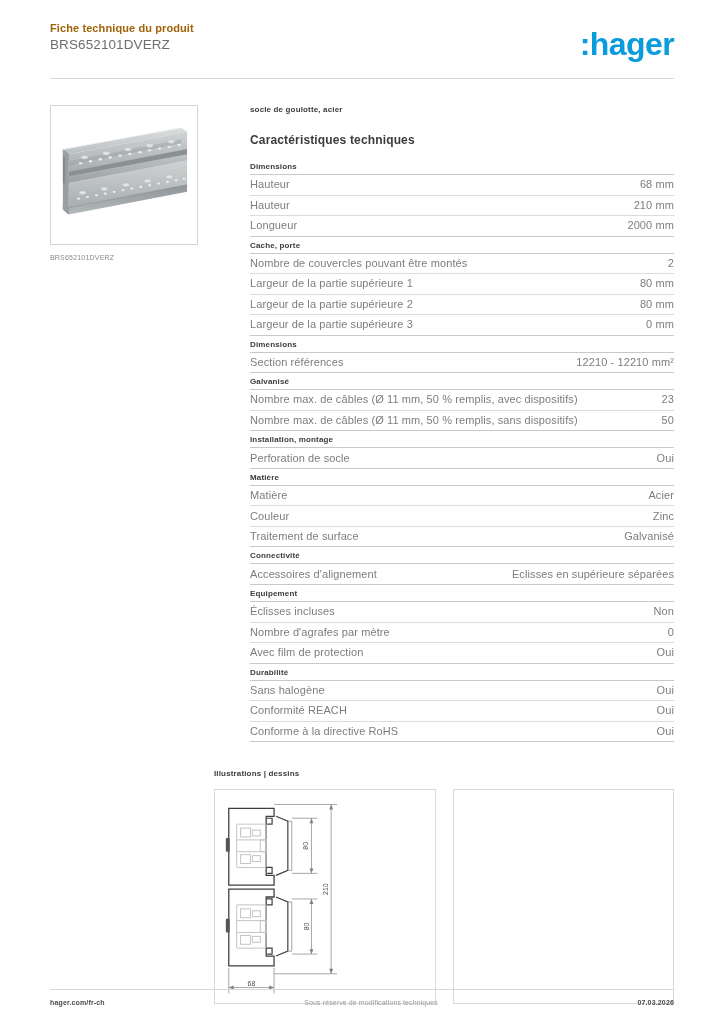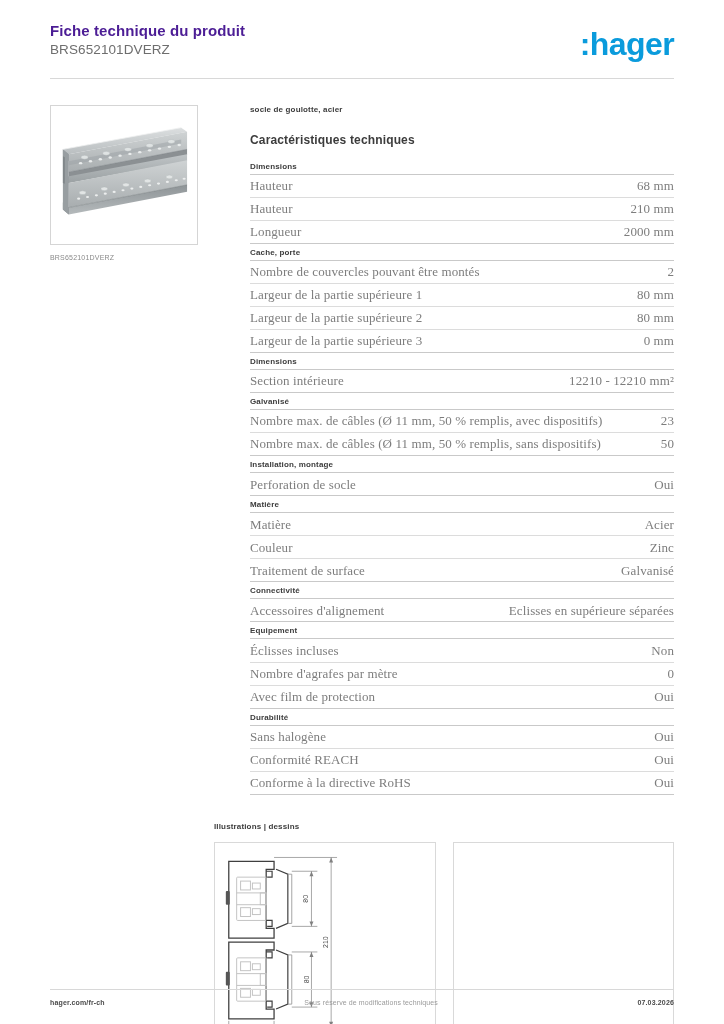--- a/index.html
+++ b/index.html
@@ -23,23 +23,23 @@
 
   
   .header {
     display: flex;
     align-items: flex-start;
     justify-content: space-between;
     padding-top: 22px;
   }
   .header-titles { line-height: 1.25; }
   .doc-title {
-    font-size: 15px;
+    font-size: 11px;
     font-weight: bold;
-    color: #4c1d95;
+    color: #a16207;
     letter-spacing: .1px;
   }
   .doc-subtitle {
     font-size: 13.5px;
     font-weight: normal;
     color: #6e6e6e;
     letter-spacing: .1px;
     margin-top: 1px;
   }
   .brand-logo {
@@ -111,25 +111,24 @@
     padding-bottom: 3px;
     border-bottom: 1px solid #c9c9c9;
   }
 
   .spec-row {
     display: flex;
     align-items: flex-end;
     justify-content: space-between;
     border-bottom: 1px solid #dcdcdc;
     padding: 3.2px 0 2.6px;
-    font-size: 13px;
+    font-size: 11px;
     color: #7d7d7d;
     letter-spacing: .1px;
     line-height: 1.25;
-    font-family: Liberation Serif, serif;
   }
   .spec-row .label { text-align: left; padding-right: 10px; }
   .spec-row .value { text-align: right; white-space: nowrap; }
   .spec-group .spec-row:last-child { border-bottom: 1px solid #c9c9c9; }
 
   
   .illustrations-title {
     font-size: 8px;
     font-weight: bold;
     color: #3c3c3c;
@@ -316,21 +315,21 @@
               <span class="value">80 mm</span>
             </div>
             <div class="spec-row">
               <span class="label">Largeur de la partie supérieure 3</span>
               <span class="value">0 mm</span>
             </div>
           </div>
           <div class="spec-group">
             <div class="group-heading">Dimensions</div>
             <div class="spec-row">
-              <span class="label">Section intérieure</span>
+              <span class="label">Section références</span>
               <span class="value">12210 - 12210 mm²</span>
             </div>
           </div>
           <div class="spec-group">
             <div class="group-heading">Galvanisé</div>
             <div class="spec-row">
               <span class="label">Nombre max. de câbles (Ø 11 mm, 50 % remplis, avec dispositifs)</span>
               <span class="value">23</span>
             </div>
             <div class="spec-row">

